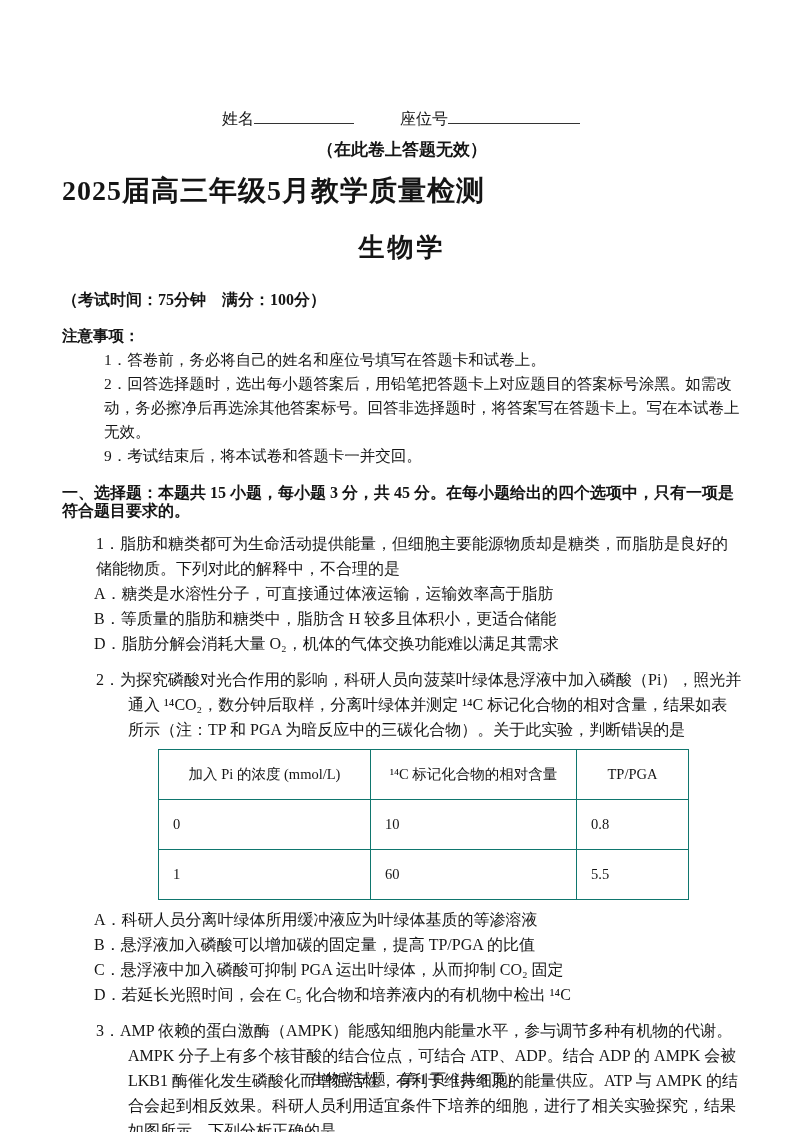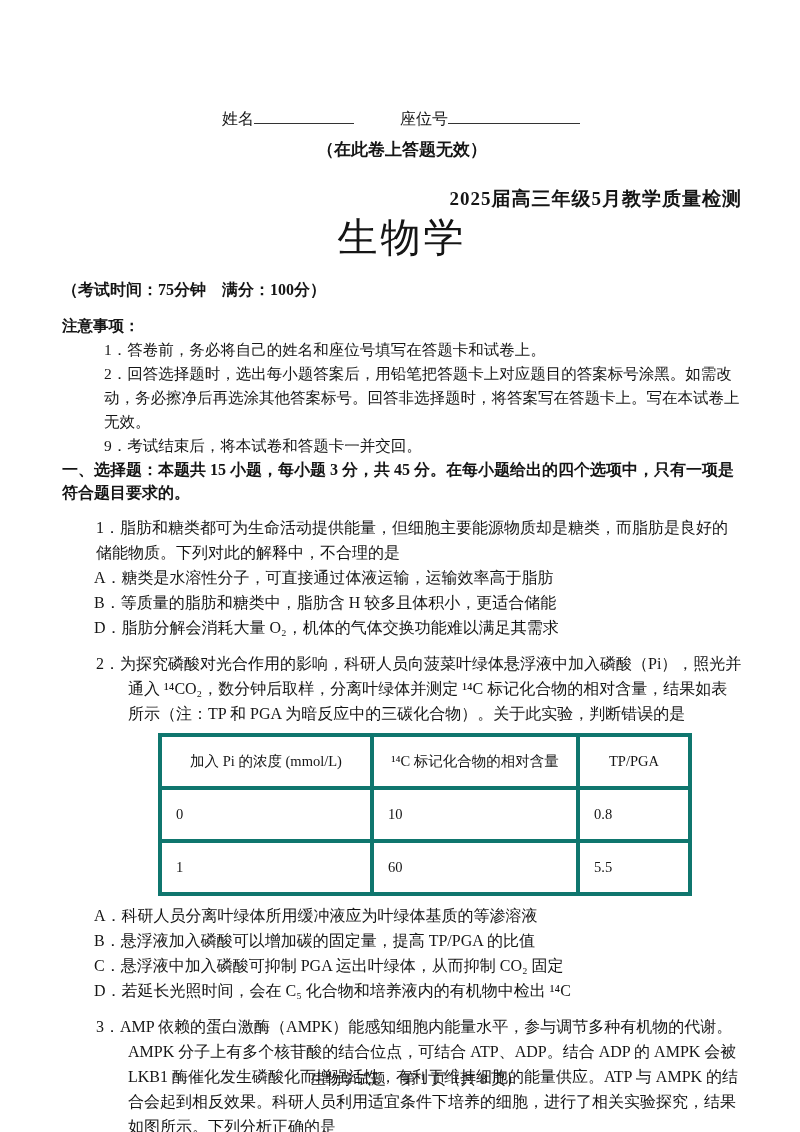--- a/index.html
+++ b/index.html
@@ -28,65 +28,65 @@
   .blank.seat { width: 132px; }
   .head-gap { display: inline-block; width: 46px; }
 
   .invalid-note {
     text-align: center;
     font-weight: 700;
     font-size: 17px;
     margin-top: 4px;
   }
   .exam-title {
-    text-align: right;
+    text-align: left;
     font-weight: 700;
-    font-size: 19px;
+    font-size: 28px;
     line-height: 30px;
-    margin-top: 22px;
+    margin-top: 14px;
     letter-spacing: 1px;
   }
   .subject-title {
     text-align: center;
-    font-weight: 400;
-    font-size: 40px;
+    font-weight: 700;
+    font-size: 26px;
     line-height: 44px;
-    margin-top: 2px;
+    margin-top: 20px;
     letter-spacing: 3px;
   }
   .exam-info {
     font-weight: 700;
     font-size: 16px;
     line-height: 24px;
     margin-top: 18px;
   }
 
   .notice { margin-top: 12px; font-size: 15.5px; line-height: 24px; }
   .notice-heading { font-weight: 700; }
   .notice-item { margin-left: 42px; }
 
   .section-heading {
-    margin-top: 0;
+    margin-top: 16px;
     font-weight: 700;
-    line-height: 23px;
+    line-height: 18px;
   }
 
   .question { margin-top: 11px; }
   .stem { line-height: 25px; margin-left: 34px; }
   .stem.hang { padding-left: 2em; text-indent: -2em; }
   .option { margin-left: 2em; line-height: 25px; }
 
   .q-table {
     border-collapse: collapse;
     margin: 7px 0 7px 96px;
     font-size: 14.5px;
     color: #151515;
   }
   .q-table th, .q-table td {
-    border: 4px solid #0f766e;
+    border: 1px solid #0f766e;
     font-weight: 400;
     padding: 12px 14px;
   }
   .q-table th { height: 34px; width: auto; }
   .q-table td { height: 27px; }
   .q-table .col-0 { width: 212px; }
   .q-table .col-1 { width: 206px; }
   .q-table .col-2 { width: 112px; }
 
   .page-footer {

